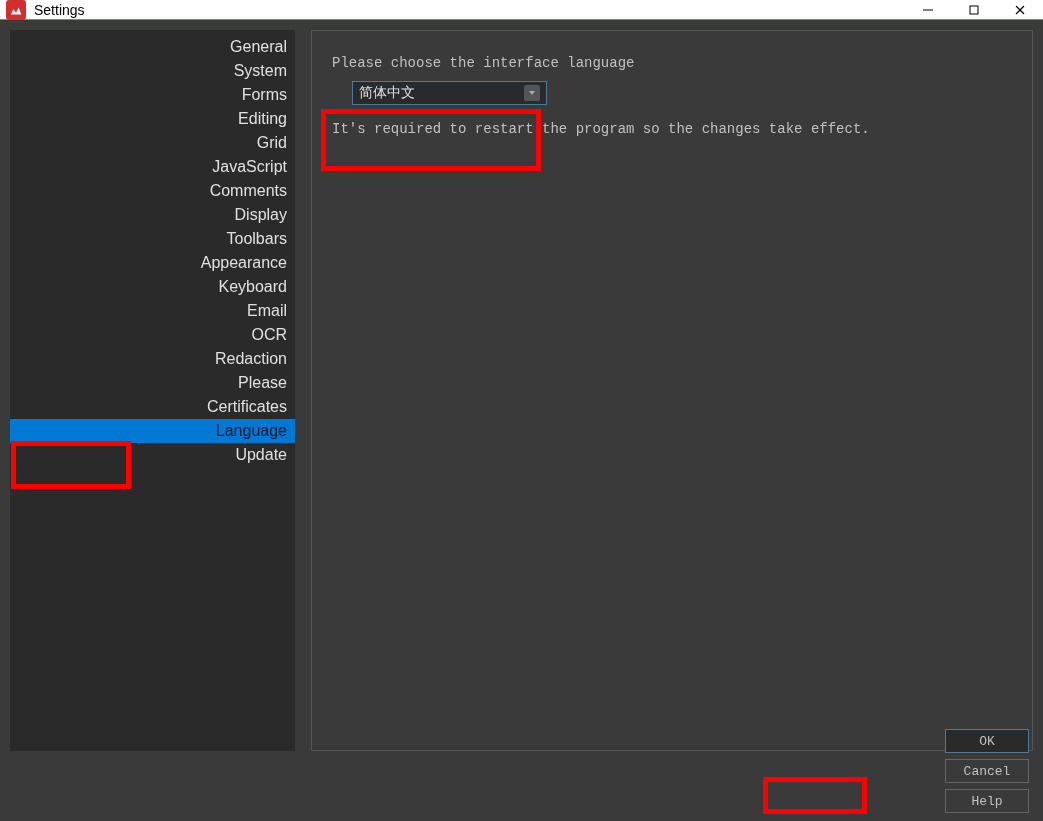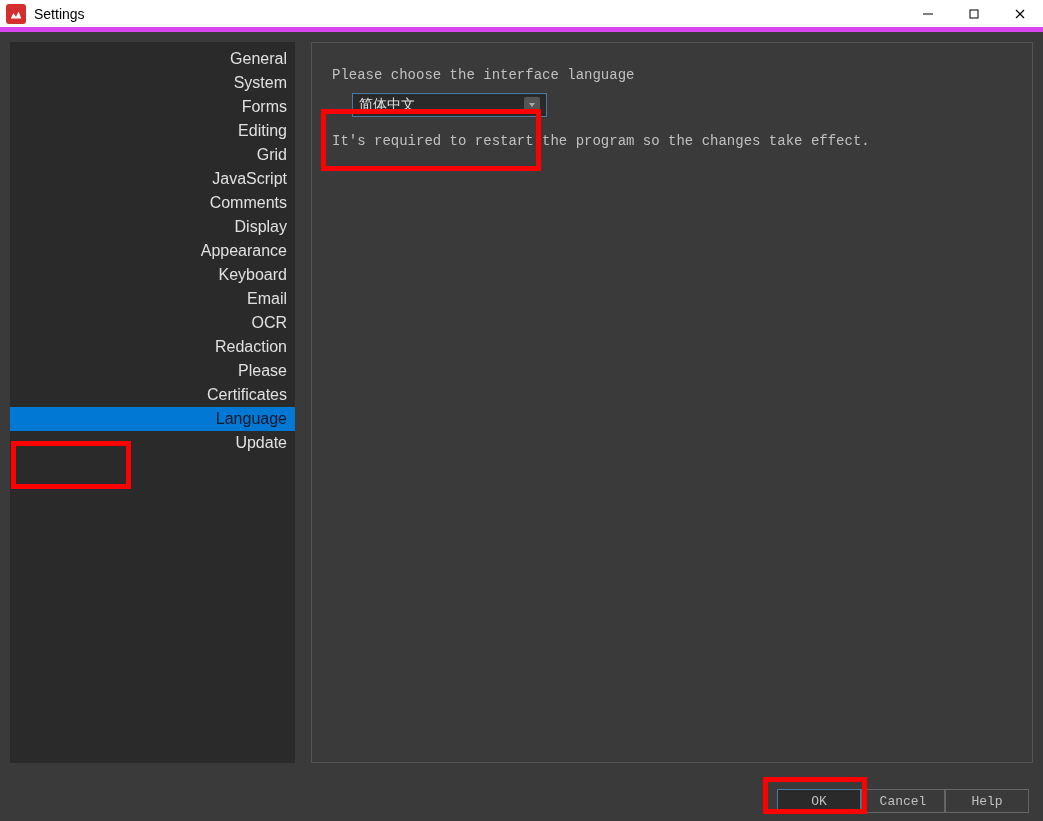--- a/index.html
+++ b/index.html
@@ -11,25 +11,25 @@
     body {
       font-family: "Segoe UI", Arial, sans-serif;
       background: #3a3a3a;
       width: 1043px;
       height: 821px;
       overflow: hidden;
     }
     
     .titlebar {
       background: #ffffff;
-      height: 32px;
+      height: 20px;
       display: flex;
       align-items: center;
       justify-content: space-between;
-      border-bottom: 5px solid #d946ef;
+      border-bottom: 1px solid #d946ef;
     }
     
     .titlebar-left {
       display: flex;
       align-items: center;
       padding-left: 6px;
     }
     
     .app-icon {
       width: 20px;
@@ -142,21 +142,22 @@
     
     .restart-msg {
       margin-top: 10px;
     }
     
     .footer {
       position: absolute;
       bottom: 8px;
       right: 14px;
       display: flex;
-      gap: 0;
+      gap: 6px;
+      flex-direction: column;
     }
     
     .footer-btn {
       width: 84px;
       height: 24px;
       background: #3a3a3a;
       border: 1px solid #666;
       color: #c0c0c0;
       font-family: "Courier New", monospace;
       font-size: 13px;
@@ -234,20 +235,21 @@
 <div class="main-container">
   <div class="sidebar">
     <div class="sidebar-item">General</div>
     <div class="sidebar-item">System</div>
     <div class="sidebar-item">Forms</div>
     <div class="sidebar-item">Editing</div>
     <div class="sidebar-item">Grid</div>
     <div class="sidebar-item">JavaScript</div>
     <div class="sidebar-item">Comments</div>
     <div class="sidebar-item">Display</div>
+    <div class="sidebar-item">Toolbars</div>
     <div class="sidebar-item">Appearance</div>
     <div class="sidebar-item">Keyboard</div>
     <div class="sidebar-item">Email</div>
     <div class="sidebar-item">OCR</div>
     <div class="sidebar-item">Redaction</div>
     <div class="sidebar-item">Please</div>
     <div class="sidebar-item">Certificates</div>
     <div class="sidebar-item selected">Language</div>
     <div class="sidebar-item">Update</div>
   </div>

